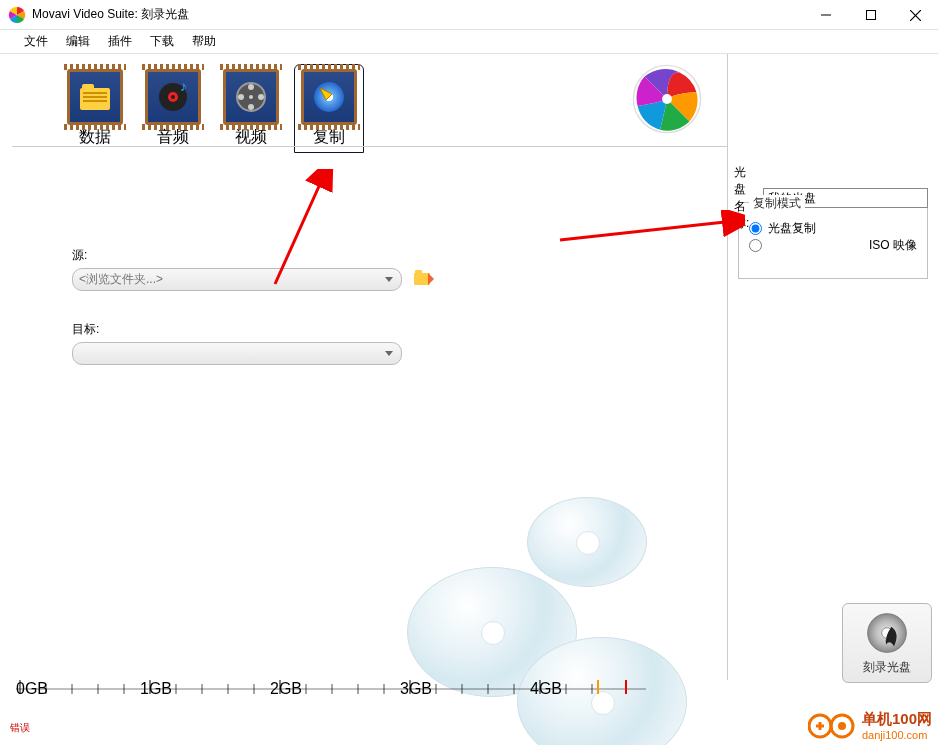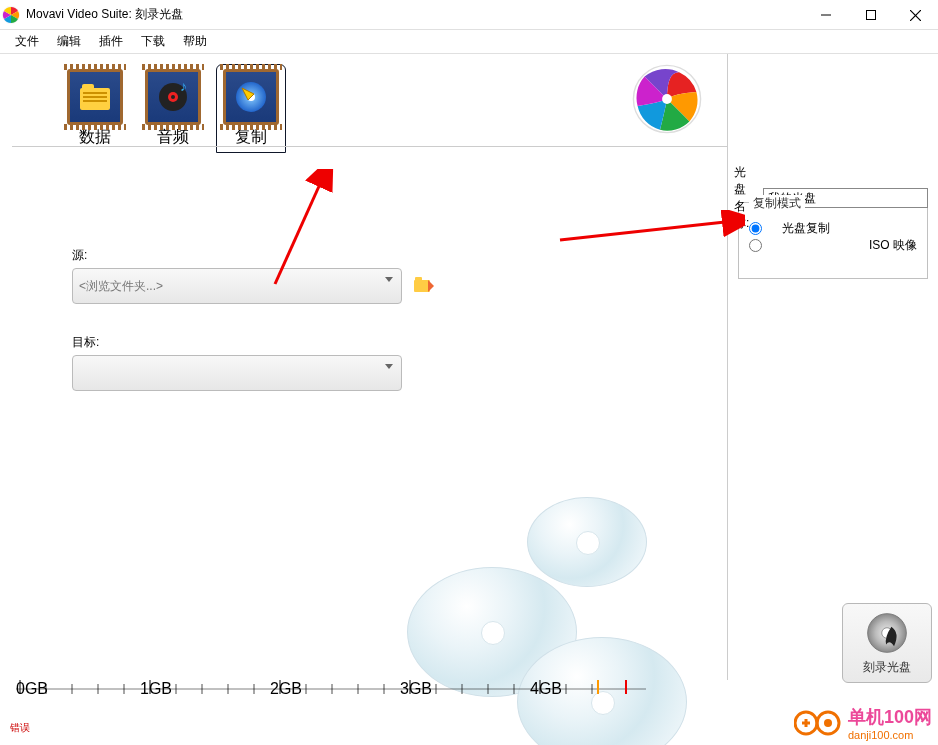--- a/index.html
+++ b/index.html
@@ -12,21 +12,21 @@
       position: relative;
       overflow: hidden;
     }
     
     .titlebar {
       height: 30px;
       background: #fff;
       border-bottom: 1px solid #e0e0e0;
       display: flex;
       align-items: center;
-      padding-left: 2px;
+      padding-left: 8px;
     }
     .titlebar .title {
       font-size: 12px;
       color: #000;
       flex: 1;
       display: flex;
       align-items: center;
       gap: 6px;
     }
     .window-controls {
@@ -44,21 +44,21 @@
       cursor: default;
     }
     .window-btn.close { font-size: 16px; }
     
     .menubar {
       height: 24px;
       background: #fff;
       border-bottom: 1px solid #e0e0e0;
       display: flex;
       align-items: flex-end;
-      padding-left: 6px;
+      padding-left: 15px;
       gap: 0;
     }
     .menubar span {
       padding: 3px 9px;
       font-size: 12px;
       color: #000;
     }
     
     .main {
       display: flex;
@@ -131,24 +131,24 @@
       position: absolute;
       top: 92px;
       left: 12px;
       right: 0;
       bottom: 0;
       border-top: 1px solid #ccc;
       padding: 30px 10px 10px 60px;
     }
     .label { font-size: 12px; color:#000; display:block; margin-bottom:4px;}
     .dropdown {
-      width: 330px; height: 36px;
+      width: 330px; height: 23px;
       background: linear-gradient(#f8f8f8,#e7e7e7);
       border: 1px solid #bbb;
-      border-radius: 4px;
+      border-radius: 10px;
       display: flex; align-items: center;
       padding: 0 6px;
       color: #777;
       font-size: 12px;
       position: relative;
     }
     .dropdown::after {
       content:''; position:absolute; right:8px; top:8px;
       border-left:4px solid transparent;border-right:4px solid transparent;border-top:5px solid #666;
     }
@@ -180,21 +180,21 @@
     }
     .fieldset {
       border:1px solid #c0c0c0;
       padding: 10px 10px 24px 10px;
       margin-top: 48px;
       font-size:12px;
     }
     .fieldset-title {
       position: relative; top:-18px; background:#fff; display:inline-block; padding:0 4px; color:#333;
     }
-    .radio-row { display:flex; align-items:center; gap:20px; margin-bottom:10px; margin-top:-10px;}
+    .radio-row { display:flex; align-items:center; gap:6px; margin-bottom:10px; margin-top:-10px;}
     .radio-row:last-child{margin-bottom:0;justify-content:space-between;}
 
     
     .burn-button {
       position:absolute; right:6px; bottom: 62px;
       width: 90px; height: 80px;
       border:1px solid #b8b8b8; border-radius:6px;
       background: linear-gradient(#f8f8f8,#e9e9e9);
       display:flex; flex-direction:column; align-items:center; justify-content:center;
       gap:4px;
@@ -210,21 +210,21 @@
     }
     .ruler-label { font-size:16px; position:absolute; }
     .error-text {
       position:absolute; left:10px; bottom:10px; font-size:10px; color:#c00;
     }
     
     .watermark {
       position:absolute; right:6px; bottom:4px;
       display:flex; align-items:center; gap:6px;
     }
-    .watermark .wm-name{ font-size:18px; color:#ec4899; font-weight:bold;}
+    .watermark .wm-name{ font-size:15px; color:#c2410c; font-weight:bold;}
     .watermark .wm-url{ font-size:11px; color:#f07000;}
 
     
     .arrow-svg { position:absolute; pointer-events:none; }
   </style>
 </head>
 <body>
 
 <div class="titlebar">
   <div class="title">
@@ -304,20 +304,35 @@
             <div class="carpet">
           <svg width="32" height="32">
                 <circle cx="16" cy="16" r="14" fill="#222"></circle>
                 <circle cx="16" cy="16" r="5" fill="#e22"></circle>
                 <circle cx="16" cy="16" r="2" fill="#222"></circle>
                 <text x="23" y="10" font-size="14" fill="#3ae">♪</text>
               </svg>
         </div>
           </div>
         <div class="tab-label">音频</div>
+      </div>
+      <div class="tab">
+        <div class="tab-icon">
+            <div class="carpet">
+          <svg width="32" height="32">
+                <circle cx="16" cy="16" r="14" fill="#555" stroke="#999" stroke-width="2"></circle>
+                <circle cx="16" cy="6" r="3" fill="#ccc"></circle>
+                <circle cx="26" cy="16" r="3" fill="#ccc"></circle>
+                <circle cx="16" cy="26" r="3" fill="#ccc"></circle>
+                <circle cx="6" cy="16" r="3" fill="#ccc"></circle>
+                <circle cx="16" cy="16" r="2" fill="#ccc"></circle>
+              </svg>
+        </div>
+          </div>
+        <div class="tab-label">视频</div>
       </div>
       <div class="tab active">
         <div class="tab-icon">
             <div class="carpet">
           <svg width="34" height="34">
                 <defs>
                   <radialGradient id="dg">
                     <stop offset="0" stop-color="#8cf"></stop>
                     <stop offset="1" stop-color="#26c"></stop>
                   </radialGradient>

